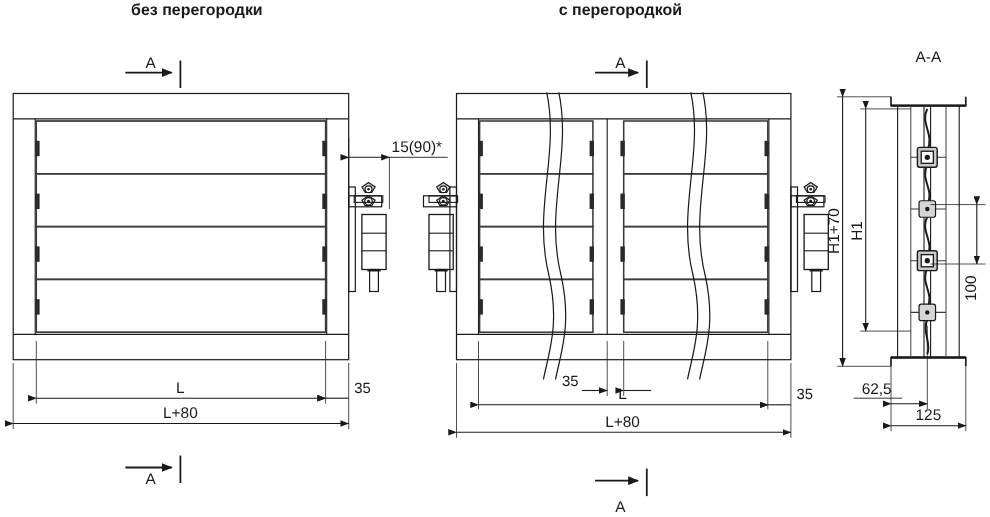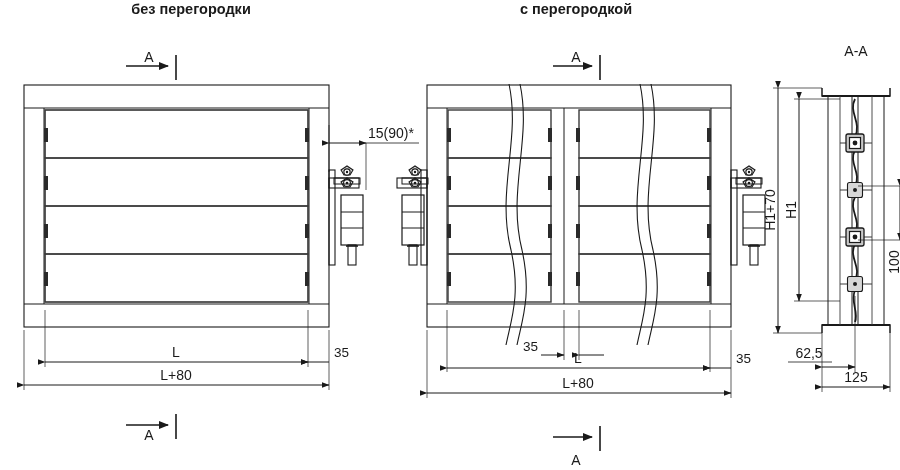--- a/index.html
+++ b/index.html
@@ -1,18 +1,18 @@
 <!DOCTYPE html>
 <html><head>
 <meta charset="utf-8">
 <style>
   html,body{margin:0;padding:0;background:#ffffff;}
   body{width:900px;height:470px;position:relative;overflow:hidden;
        font-family:"Liberation Sans","DejaVu Sans",sans-serif;color:#1a1a1a;}
-  #stage{position:absolute;left:16px;top:0;width:724px;height:470px;}
+  #stage{position:absolute;left:4px;top:0;width:724px;height:470px;}
   svg{display:block;}
   .ttl{font-weight:bold;font-size:14.5px;}
   .lbl{font-size:14px;}
   .lblsm{font-size:13.5px;}
   text{fill:#1a1a1a;font-family:"Liberation Sans","DejaVu Sans",sans-serif;}
 </style>
 </head>
 <body>
 
 <div id="stage">

